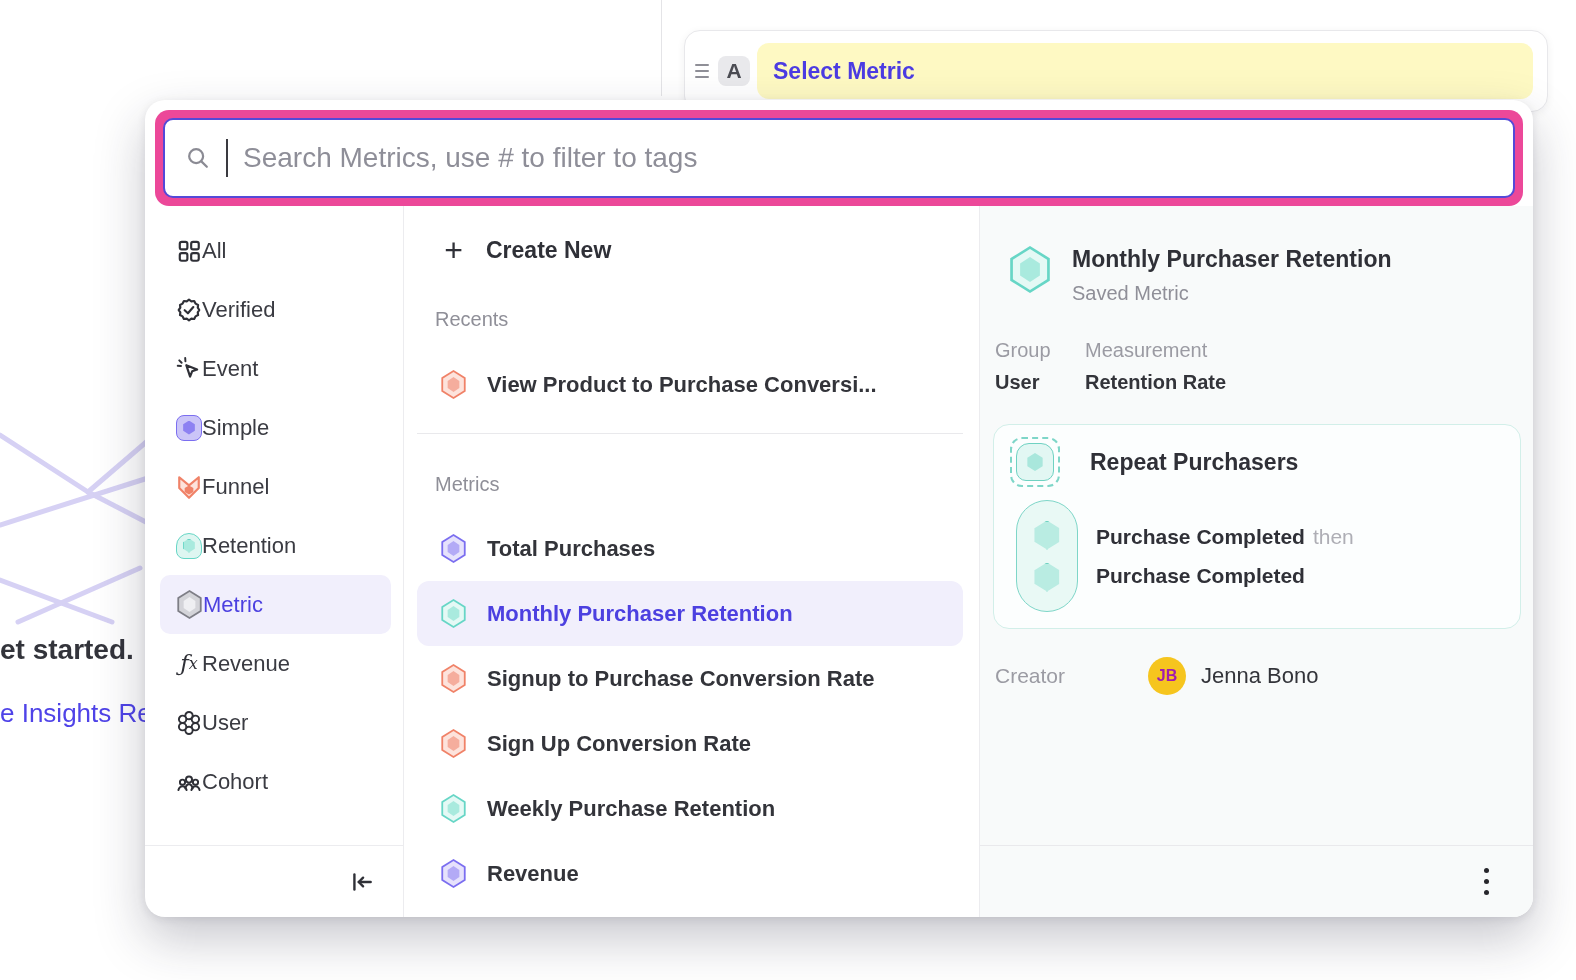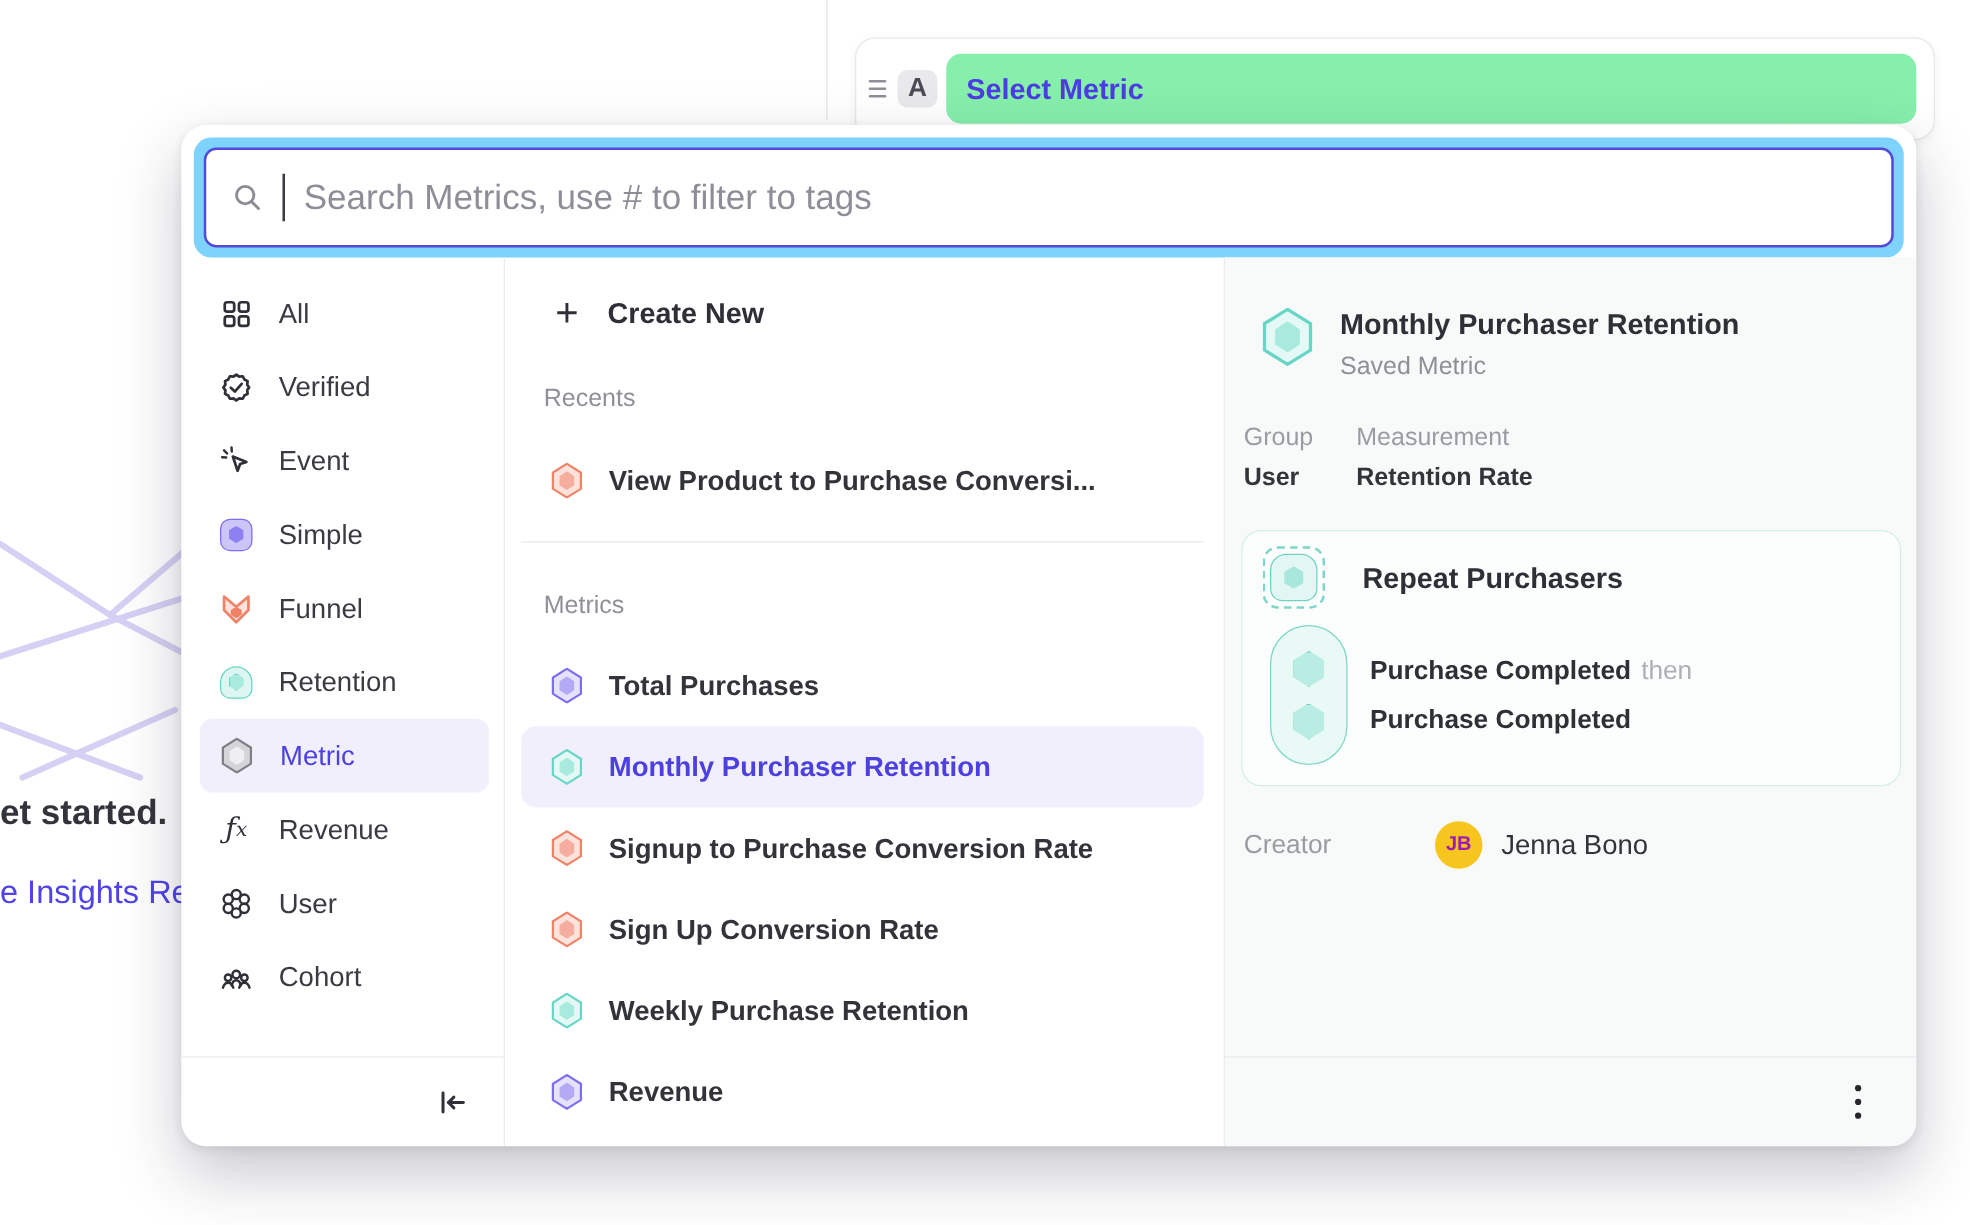--- a/index.html
+++ b/index.html
@@ -21,50 +21,50 @@
     box-shadow:0 2px 8px rgba(20,20,40,.06);
     display:flex; align-items:center; padding:0 14px 0 10px;
   }
   .drag-handle { display:flex; flex-direction:column; gap:4px; width:14px; margin-right:9px; }
   .drag-handle span { height:2px; background:#8f8f97; border-radius:1px; }
   .series-badge {
     width:32px; height:30px; background:#e9e9ec; border-radius:8px; color:#4b4c53;
     font-weight:700; font-size:21px; display:flex; align-items:center; justify-content:center; margin-right:7px;
   }
   .qb-pill {
-    flex:1; height:56px; background:#86efac; border-radius:12px;
+    flex:1; height:56px; background:#fef9c3; border-radius:12px;
     display:flex; align-items:center; padding-left:16px;
     color:#4c3ce2; font-weight:700; font-size:23px;
   }
 
   
   .dialog {
     position:absolute; left:145px; top:100px; width:1388px; height:817px;
     background:#fff; border-radius:20px; overflow:hidden;
     box-shadow:0 22px 50px rgba(35,35,60,.25), 0 2px 8px rgba(35,35,60,.10);
   }
-  .search-wrap { margin:10px 10px 0 10px; height:96px; background:#7dd3fc; border-radius:14px; padding:8px; }
+  .search-wrap { margin:10px 10px 0 10px; height:96px; background:#ec4899; border-radius:14px; padding:8px; }
   .search-box {
     height:80px; background:#fff; border:2px solid #5449d8; border-radius:10px;
     display:flex; align-items:center; padding:0 20px; gap:15px;
   }
   .caret { width:2px; height:38px; background:#3a3a40; }
   .search-box input {
     flex:1; border:none; outline:none; font-family:"Liberation Sans",sans-serif;
     font-size:28px; color:#2f3037; background:transparent;
   }
   .search-box input::placeholder { color:#8e8e98; opacity:1; }
 
   .cols { display:flex; height:711px; }
 
   
   .sidebar { width:259px; border-right:1px solid #ececef; display:flex; flex-direction:column; padding-top:15px; }
   .side-item {
     height:59px; margin:0 12px 0 15px; border-radius:10px;
-    display:flex; align-items:center; padding-left:16px; gap:21px; cursor:pointer;
+    display:flex; align-items:center; padding-left:16px; cursor:pointer;
   }
   .side-item .lbl { font-size:22px; color:#3a3b42; }
   .side-item.selected { background:#f1effc; }
   .side-item.selected .lbl { color:#4c40e0; font-weight:500; }
   .side-foot { margin-top:auto; border-top:1px solid #ececef; height:72px; display:flex; align-items:center; justify-content:flex-end; padding-right:28px; }
 
   .icon26 { width:26px; height:26px; flex:none; display:flex; align-items:center; justify-content:center; }
 
   
   .hex { position:relative; width:27px; height:29px; flex:none; }

